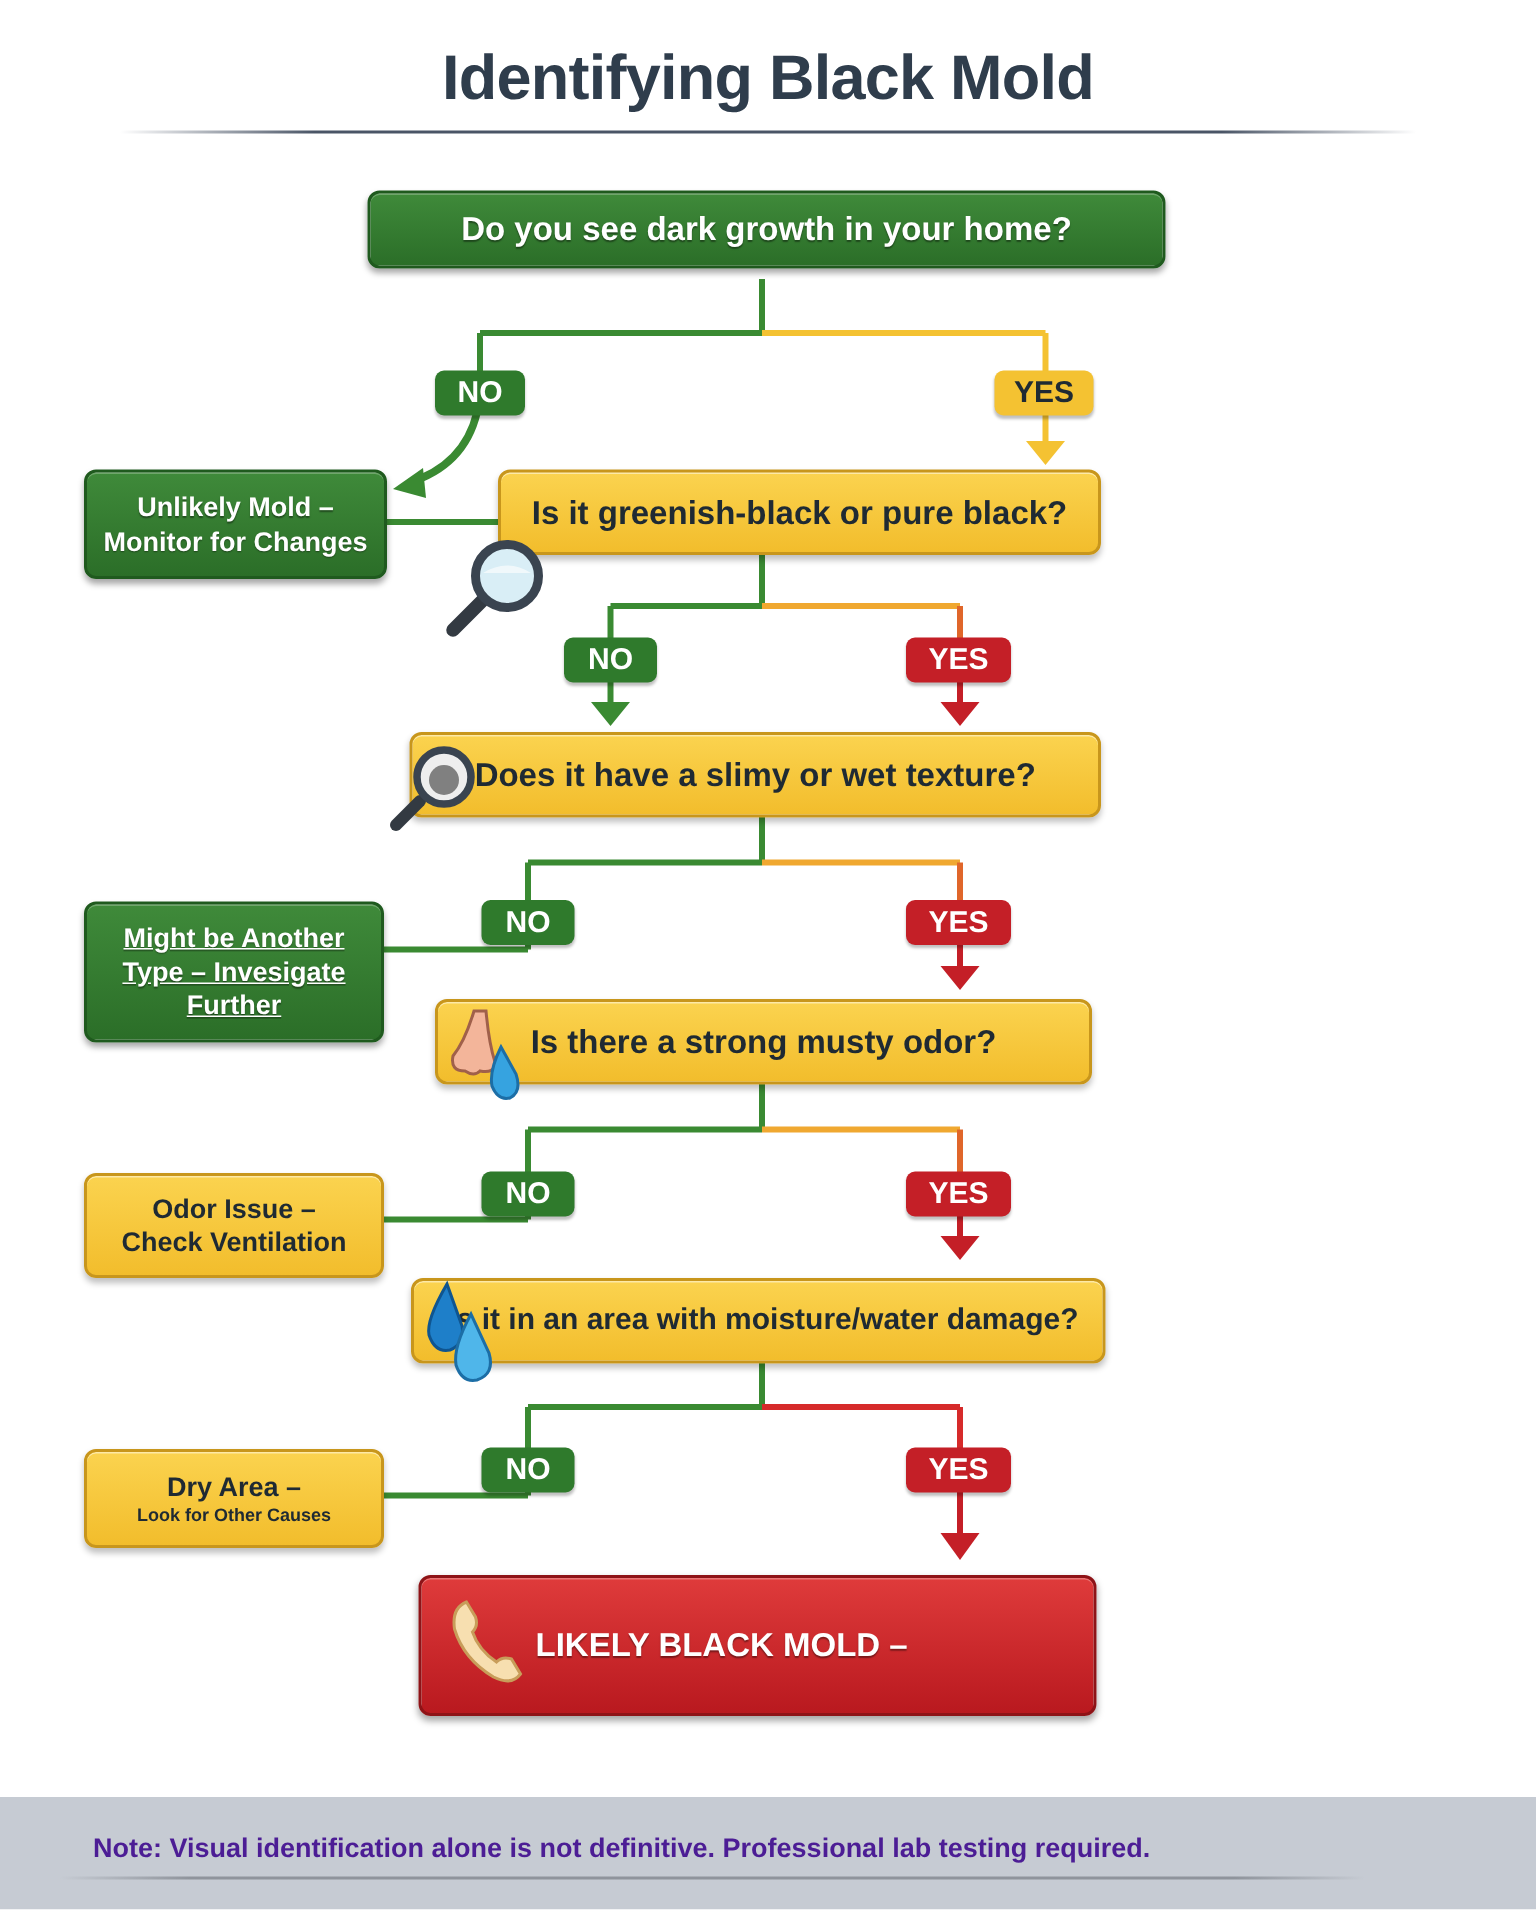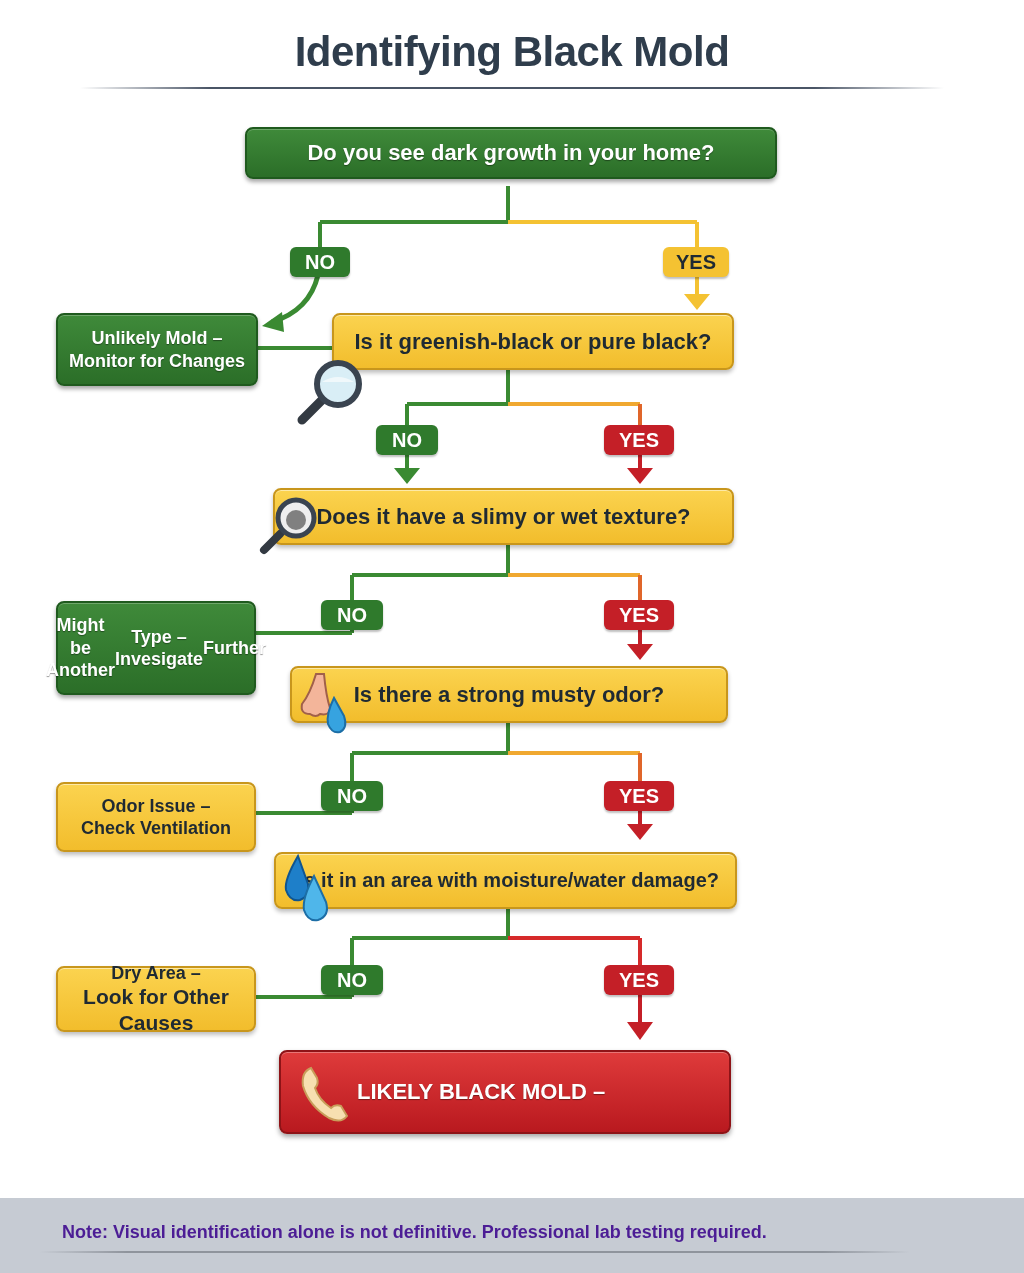--- a/index.html
+++ b/index.html
@@ -162,21 +162,21 @@
 </div>
 <svg class="icon" width="70" height="70" style="left:256px; top:492px;">
   <line x1="8" y1="58" x2="24" y2="42" stroke="#333a42" stroke-width="8" stroke-linecap="round"></line>
   <circle cx="40" cy="26" r="18" fill="#eeeeee" stroke="#3a4450" stroke-width="5"></circle>
   <circle cx="40" cy="28" r="10" fill="#808080"></circle>
 </svg>
 
 <div class="badge no" style="left:321px; top:600px; width:62px;">NO</div>
 <div class="badge yes-r" style="left:604px; top:600px; width:70px;">YES</div>
 
-<div class="box green side" style="left:56px; top:601px; width:200px; height:94px; ">
+<div class="box green side" style="left:56px; top:601px; width:200px; height:94px; flex-direction:column;text-decoration:underline;">
   <span>Might be Another</span>
   <span>Type – Invesigate</span>
   <span>Further</span>
 </div>
 
 <div class="box yellow q" style="left:290px; top:666px; width:438px; height:57px;">
   <span>Is there a strong musty odor?</span>
 </div>
 <svg class="icon" width="70" height="80" style="left:296px; top:668px;">
   <path d="M20,6 Q14,26 6,36 Q4,46 14,46 Q20,50 24,46 Q34,48 34,40 Q30,28 28,6 Z" fill="#f3b59a" stroke="#a0604a" stroke-width="2"></path>
@@ -197,24 +197,24 @@
 <svg class="icon" width="60" height="80" style="left:280px; top:850px;">
   <path d="M18,6 Q4,30 6,40 Q10,52 20,50 Q30,46 28,34 Z" fill="#1e7fc9" stroke="#0f5590" stroke-width="2"></path>
   <path d="M34,26 Q22,48 24,60 Q28,72 38,70 Q50,66 46,52 Z" fill="#4fb6ea" stroke="#1c6ea6" stroke-width="2"></path>
 </svg>
 
 <div class="badge no" style="left:321px; top:965px; width:62px;">NO</div>
 <div class="badge yes-r" style="left:604px; top:965px; width:70px;">YES</div>
 
 <div class="box yellow side" style="left:56px; top:966px; width:200px; height:66px; flex-direction:column;">
   <span>Dry Area –</span>
-  <span style="font-size:21px;">Look for Other Causes</span>
-</div>
-
-<div class="box red" style="left:279px; top:1050px; width:452px; height:84px;">
+  <span style="font-size:12px;">Look for Other Causes</span>
+</div>
+
+<div class="box red" style="left:279px; top:1050px; width:452px; height:94px;">
   <svg class="icon" width="60" height="64" style="left:16px; top:10px;">
     <path d="M14,6 Q4,10 6,24 Q12,44 32,56 Q44,62 50,54 L44,44 Q38,42 34,46 Q22,38 18,26 Q22,22 20,16 Z" fill="#f7dfb0" stroke="#c89d5a" stroke-width="2"></path>
   </svg>
   <div class="final-text">
     <span>LIKELY BLACK MOLD –</span>
   </div>
 </div>
 
 <div class="note-bar">
   <span class="note-text">Note: Visual identification alone is not definitive. Professional lab testing required.</span>

